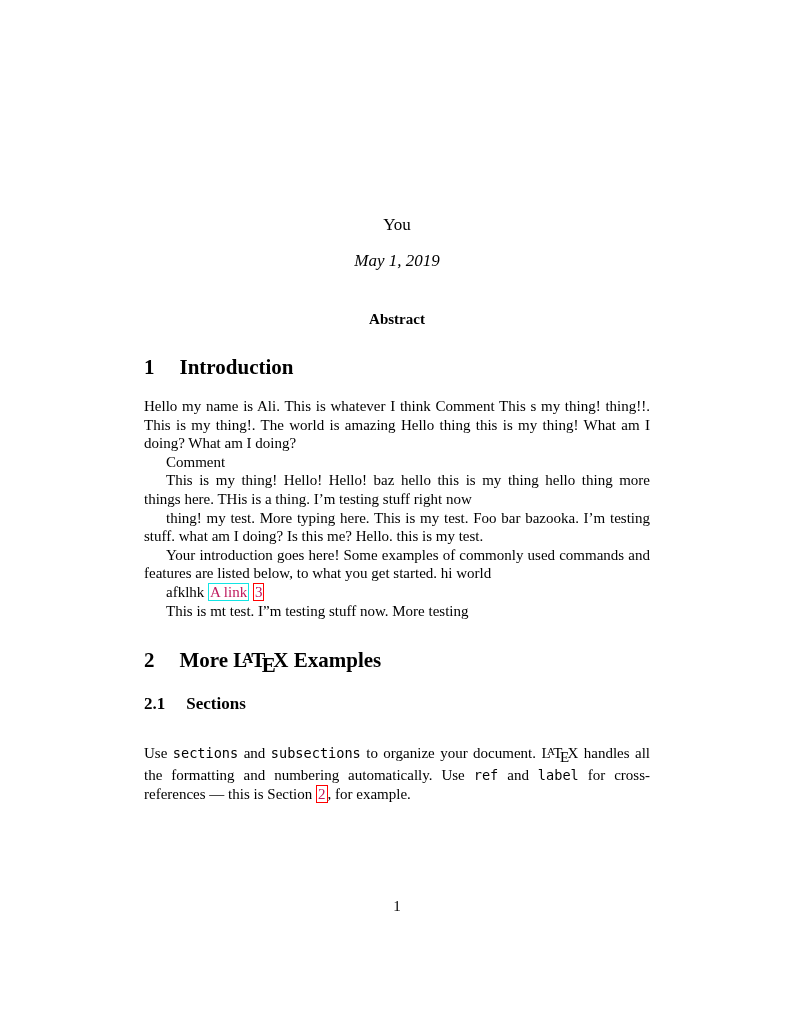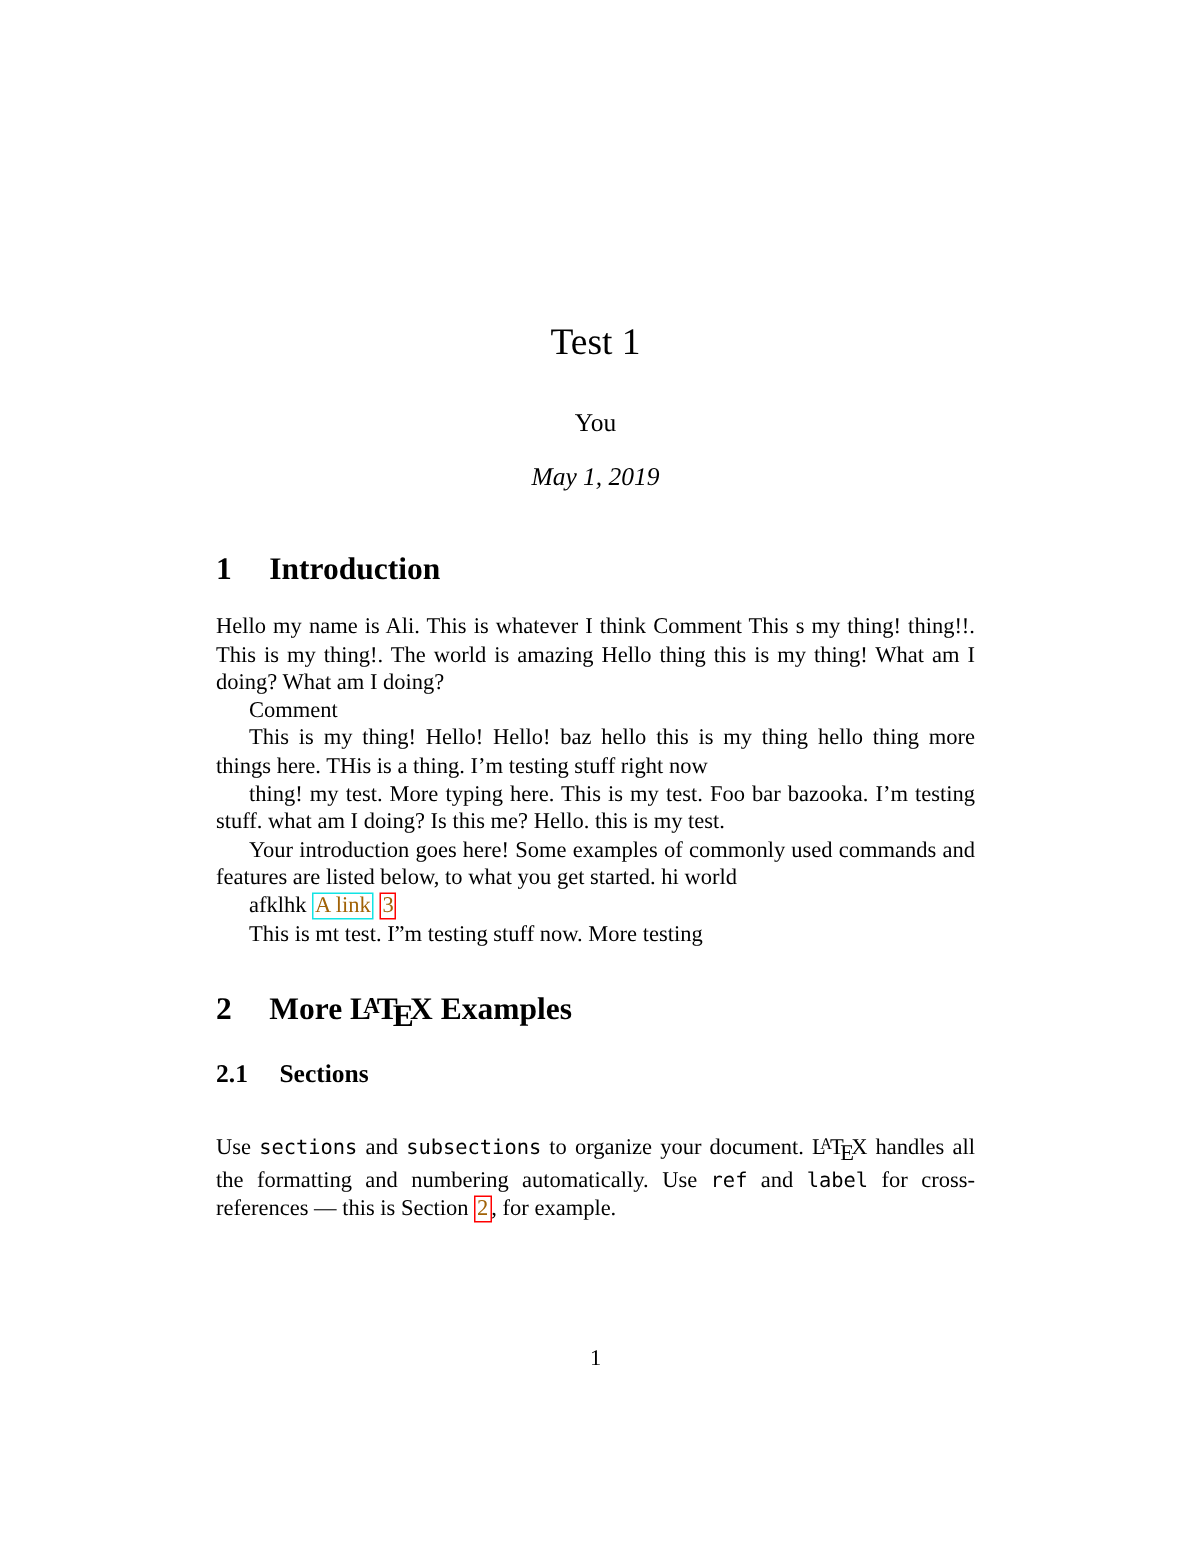--- a/index.html
+++ b/index.html
@@ -41,21 +41,21 @@
     margin: 0;
   }
   p.body.noindent { text-indent: 0; }
 
   .tt {
     font-family: "DejaVu Sans Mono", "Liberation Mono", monospace;
     font-size: 13.6px;
   }
 
   a.linkbox, a.refbox {
-    color: #a16207;
+    color: #be185d;
     text-decoration: none;
     padding: 0 1px;
     line-height: 1;
   }
   a.linkbox { border: 1px solid #12e4e4; }
   a.refbox  { border: 1px solid #ff0000; }
 
   .latex { white-space: nowrap; }
   .latex .lx-a {
     font-size: 0.72em;
@@ -77,24 +77,24 @@
     text-align: center;
     font-size: 15px;
   }
 </style>
 </head>
 <body>
 
 <div class="page">
   <div class="content">
 
-    <div class="doc-title">Test 1</div>
     <div class="doc-author">You</div>
     <div class="doc-date">May 1, 2019</div>
 
+    <div class="abstract-heading">Abstract</div>
 
     <h2 class="section"><span class="secnum">1</span><span>Introduction</span></h2>
 
     <p class="body noindent">Hello my name is Ali. This is whatever I think Comment This s my thing! thing!!. This is my thing!. The world is amazing Hello thing this is my thing! What am I doing? What am I doing?</p>
     <p class="body">Comment</p>
     <p class="body">This is my thing! Hello! Hello! baz hello this is my thing hello thing more things here. THis is a thing. I’m testing stuff right now</p>
     <p class="body">thing! my test. More typing here. This is my test. Foo bar bazooka. I’m testing stuff. what am I doing? Is this me? Hello. this is my test.</p>
     <p class="body">Your introduction goes here! Some examples of commonly used commands and features are listed below, to what you get started. hi world</p>
     <p class="body"><span>afklhk </span><a href="#" class="linkbox">A link</a><span> </span><a href="#" class="refbox">3</a></p>
     <p class="body">This is mt test. I”m testing stuff now. More testing</p>

